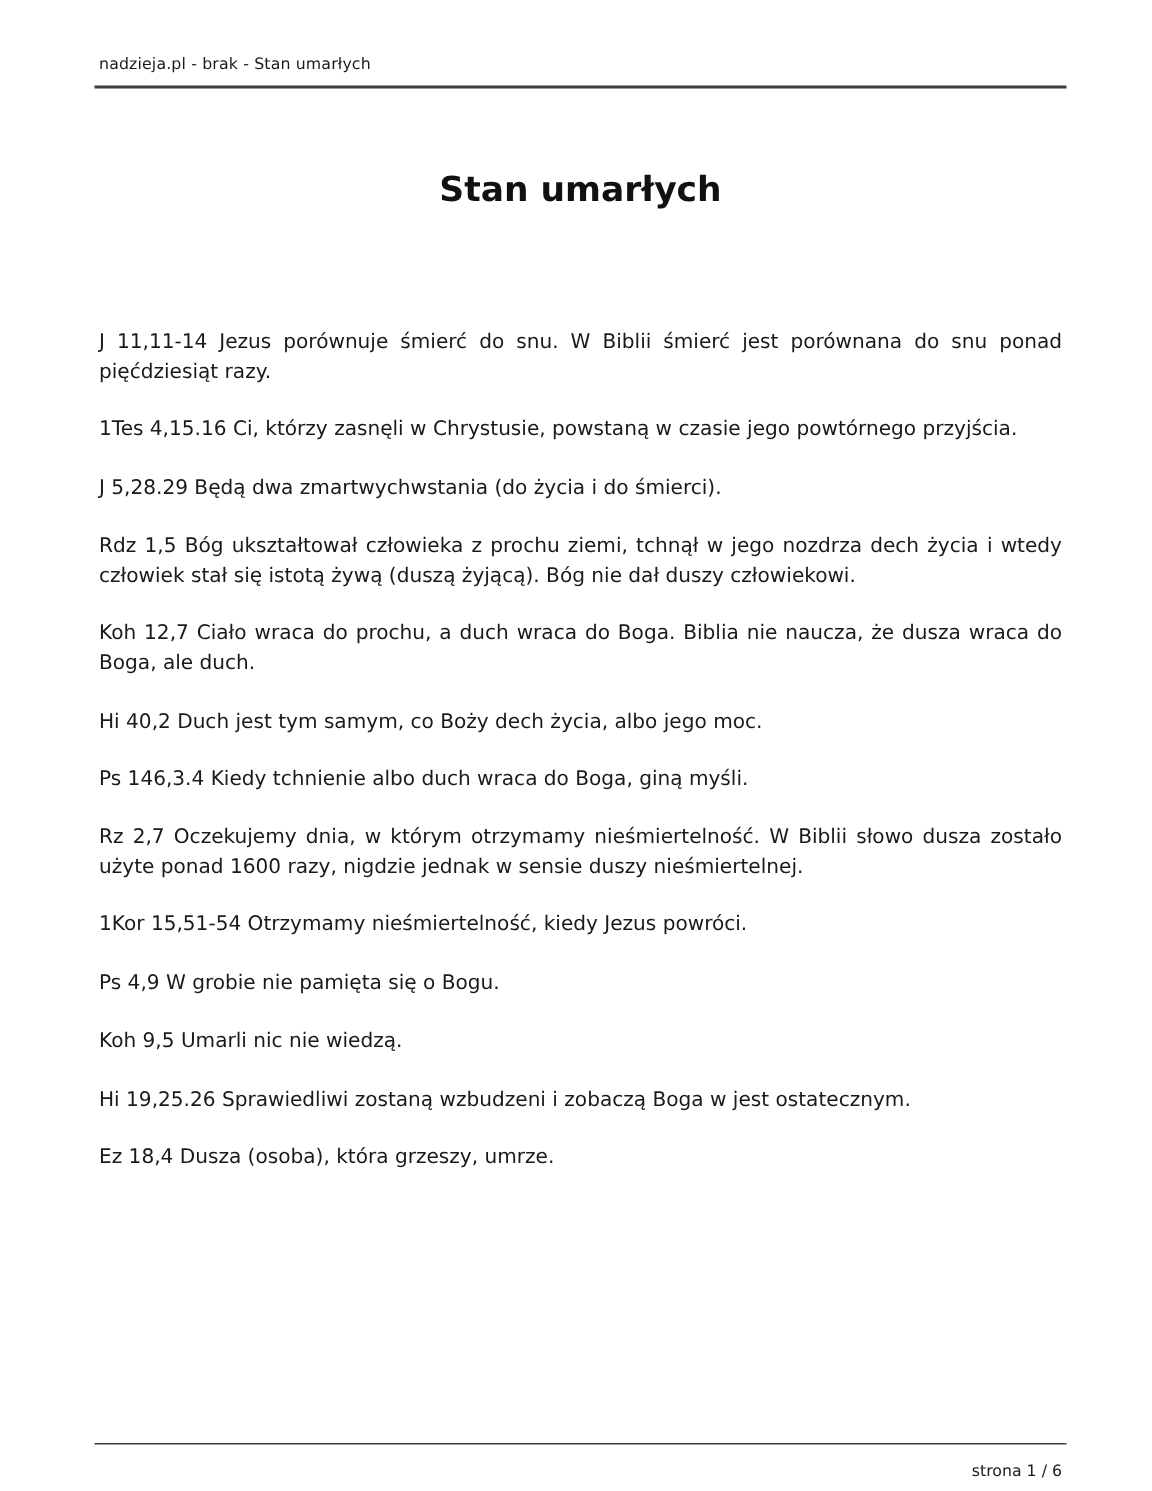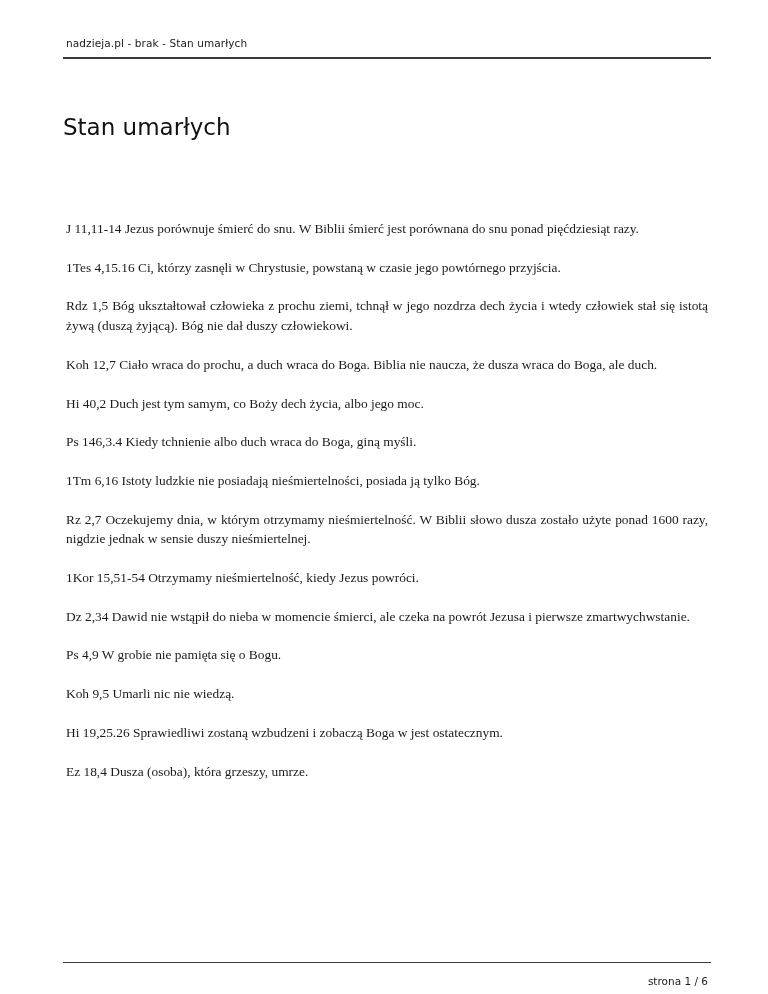--- a/index.html
+++ b/index.html
@@ -32,30 +32,30 @@
   .header-rule {
     margin-top: 4px;
     height: 0;
     border-top: 2px solid #3c3c3c;
   }
   .doc-title {
     position: absolute;
     left: 57px;
     right: 57px;
     top: 108px;
+    text-align: center;
     font-size: 23px;
-    font-weight: 400;
+    font-weight: 700;
     color: #111111;
   }
   .content {
     position: absolute;
     left: 57px;
     right: 57px;
     top: 210px;
-    font-family: Liberation Serif, serif;
   }
   .content p {
     font-size: 13.4px;
     line-height: 19.7px;
     text-align: justify;
     margin-bottom: 13px;
     color: #1a1a1a;
   }
   .footer {
     position: absolute;
@@ -82,28 +82,27 @@
   <div class="header">
     <div class="header-title">nadzieja.pl - brak - Stan umarłych</div>
     <div class="header-rule"></div>
   </div>
 
   <h1 class="doc-title">Stan umarłych</h1>
 
   <div class="content">
     <p>J 11,11-14 Jezus porównuje śmierć do snu. W Biblii śmierć jest porównana do snu ponad pięćdziesiąt razy.</p>
     <p>1Tes 4,15.16 Ci, którzy zasnęli w Chrystusie, powstaną w czasie jego powtórnego przyjścia.</p>
+    <p>J 5,28.29 Będą dwa zmartwychwstania (do życia i do śmierci).</p>
     <p>Rdz 1,5 Bóg ukształtował człowieka z prochu ziemi, tchnął w jego nozdrza dech życia i wtedy człowiek stał się istotą żywą (duszą żyjącą). Bóg nie dał duszy człowiekowi.</p>
     <p>Koh 12,7 Ciało wraca do prochu, a duch wraca do Boga. Biblia nie naucza, że dusza wraca do Boga, ale duch.</p>
     <p>Hi 40,2 Duch jest tym samym, co Boży dech życia, albo jego moc.</p>
     <p>Ps 146,3.4 Kiedy tchnienie albo duch wraca do Boga, giną myśli.</p>
-    <p>1Tm 6,16 Istoty ludzkie nie posiadają nieśmiertelności, posiada ją tylko Bóg.</p>
     <p>Rz 2,7 Oczekujemy dnia, w którym otrzymamy nieśmiertelność. W Biblii słowo dusza zostało użyte ponad 1600 razy, nigdzie jednak w sensie duszy nieśmiertelnej.</p>
     <p>1Kor 15,51-54 Otrzymamy nieśmiertelność, kiedy Jezus powróci.</p>
-    <p>Dz 2,34 Dawid nie wstąpił do nieba w momencie śmierci, ale czeka na powrót Jezusa i pierwsze zmartwychwstanie.</p>
     <p>Ps 4,9 W grobie nie pamięta się o Bogu.</p>
     <p>Koh 9,5 Umarli nic nie wiedzą.</p>
     <p>Hi 19,25.26 Sprawiedliwi zostaną wzbudzeni i zobaczą Boga w jest ostatecznym.</p>
     <p>Ez 18,4 Dusza (osoba), która grzeszy, umrze.</p>
   </div>
 
   <div class="footer">
     <div class="footer-rule"></div>
     <div class="footer-page">strona 1 / 6</div>
   </div>

